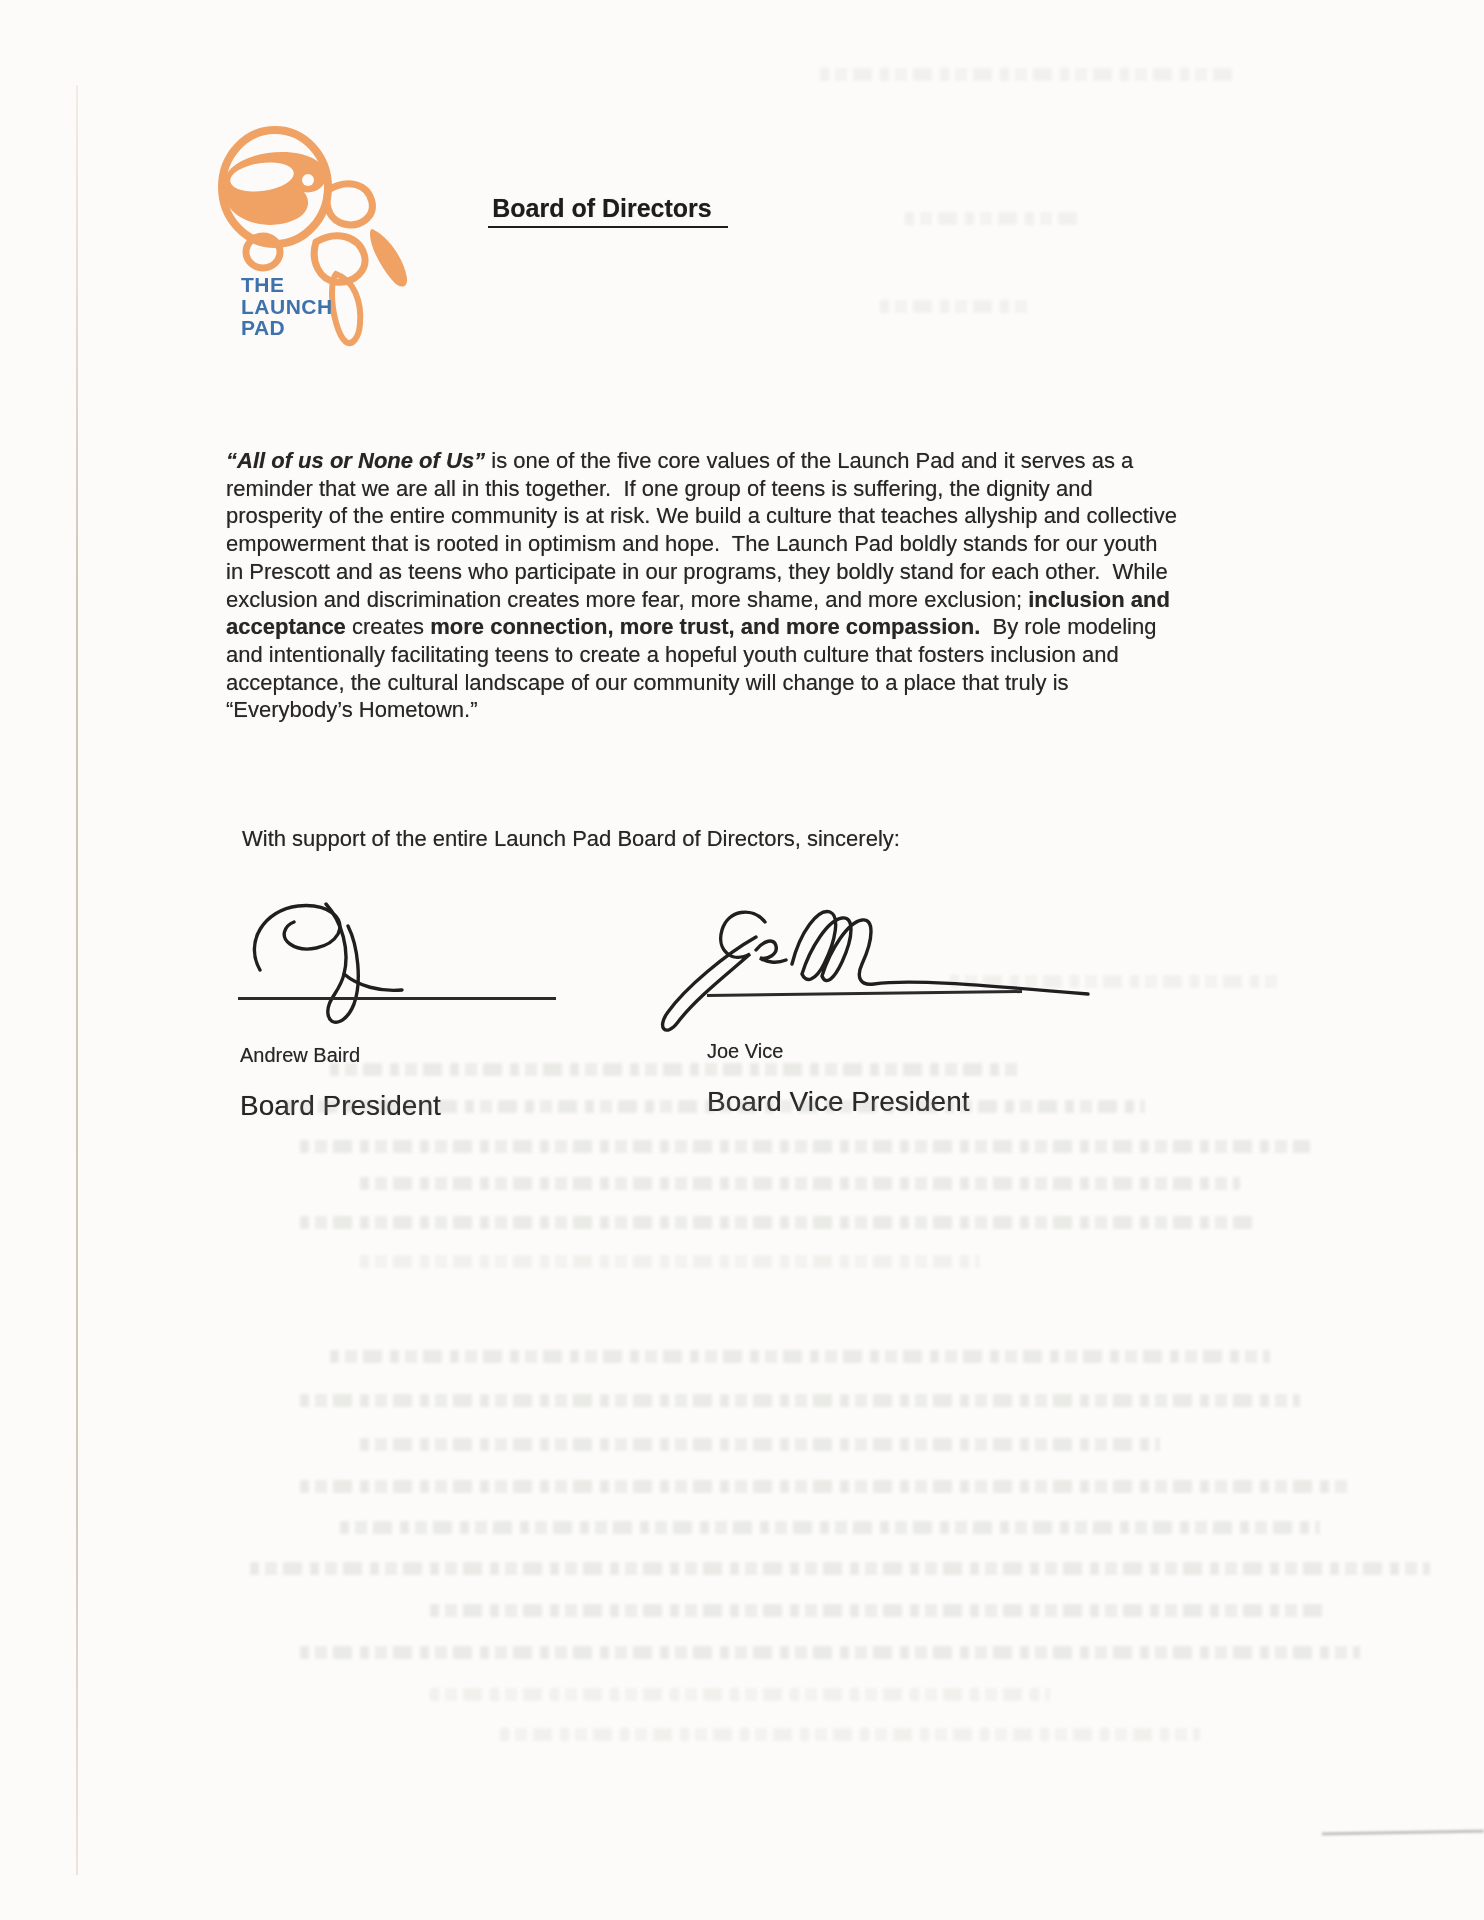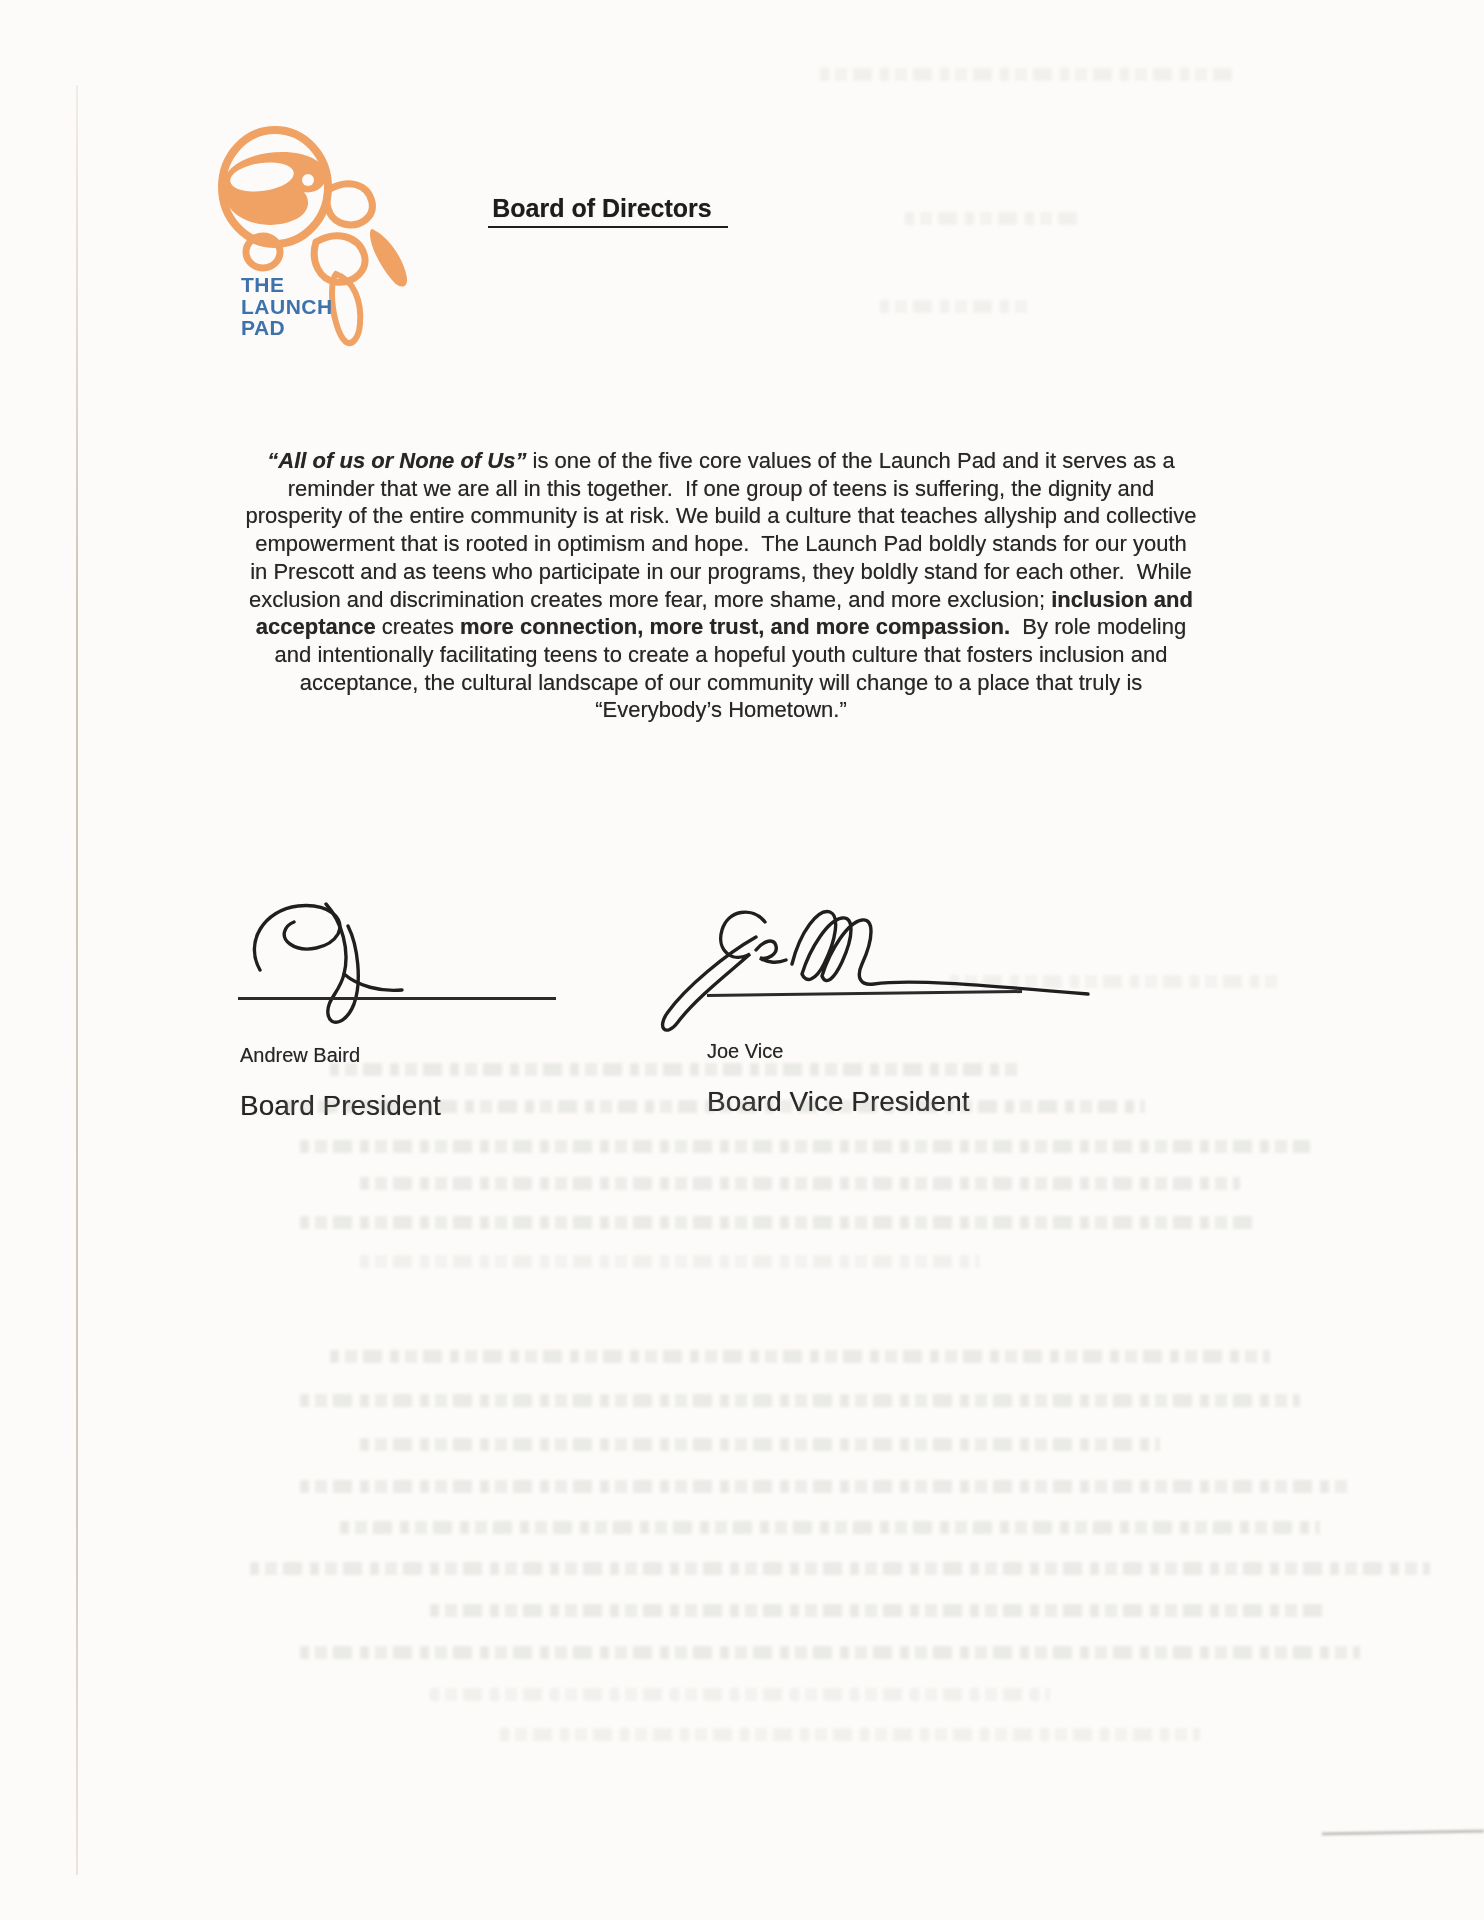--- a/index.html
+++ b/index.html
@@ -32,24 +32,23 @@
 
   
   .title-wrap{position:absolute;left:0;top:194px;width:1216px;text-align:center;}
   .title{
     display:inline-block;font-size:25px;font-weight:700;color:#1d1d1d;
     border-bottom:2.5px solid #1d1d1d;padding:0 16px 3px 4px;
   }
 
   
   .paragraph{
-    position:absolute;left:245px;top:447px;width:952px;
+    position:absolute;left:226px;top:447px;width:952px;
     font-size:22px;line-height:27.7px;white-space:pre-wrap;
     filter:blur(0.25px);
-    text-align:center;
   }
   .bi{font-weight:700;font-style:italic;}
   .b{font-weight:700;}
   .closing{
     position:absolute;left:242px;top:826px;font-size:22px;filter:blur(0.25px);
   }
 
   
   .sig-line{position:absolute;height:3px;background:#2b2b2b;}
   .sig-line.left{left:238px;top:997px;width:318px;}
@@ -102,20 +101,21 @@
       <div>PAD</div>
     </div>
   </div>
 
   <div class="title-wrap">
     <span class="title scan-text">Board of Directors</span>
   </div>
 
   <div class="paragraph scan-text"><span class="bi">“All of us or None of Us”</span><span> is one of the five core values of the Launch Pad and it serves as a reminder that we are all in this together.  If one group of teens is suffering, the dignity and prosperity of the entire community is at risk. We build a culture that teaches allyship and collective empowerment that is rooted in optimism and hope.  The Launch Pad boldly stands for our youth in Prescott and as teens who participate in our programs, they boldly stand for each other.  While exclusion and discrimination creates more fear, more shame, and more exclusion; </span><span class="b">inclusion and acceptance</span><span> creates </span><span class="b">more connection, more trust, and more compassion.</span><span>  By role modeling and intentionally facilitating teens to create a hopeful youth culture that fosters inclusion and acceptance, the cultural landscape of our community will change to a place that truly is “Everybody’s Hometown.”</span></div>
 
+  <div class="closing scan-text">With support of the entire Launch Pad Board of Directors, sincerely:</div>
 
   <div class="ghost faintest" style="left:950px;top:975px;width:330px;"></div>
 
   <svg class="sig-svg" style="left:230px;top:898px;" width="230" height="140" viewBox="0 0 230 140">
     <g fill="none" stroke="#1f1f1f" stroke-width="3.4" stroke-linecap="round">
       <path d="M 30,72 C 14,44 34,12 68,8 C 98,5 116,20 108,36 C 100,50 74,56 60,46 C 50,39 54,28 64,24"></path>
       <path d="M 96,6 C 112,24 120,52 114,76 C 110,94 96,102 98,116 C 100,130 116,126 124,106 C 132,84 128,48 118,28"></path>
       <path d="M 114,76 C 128,88 150,94 172,92"></path>
     </g>
   </svg>

